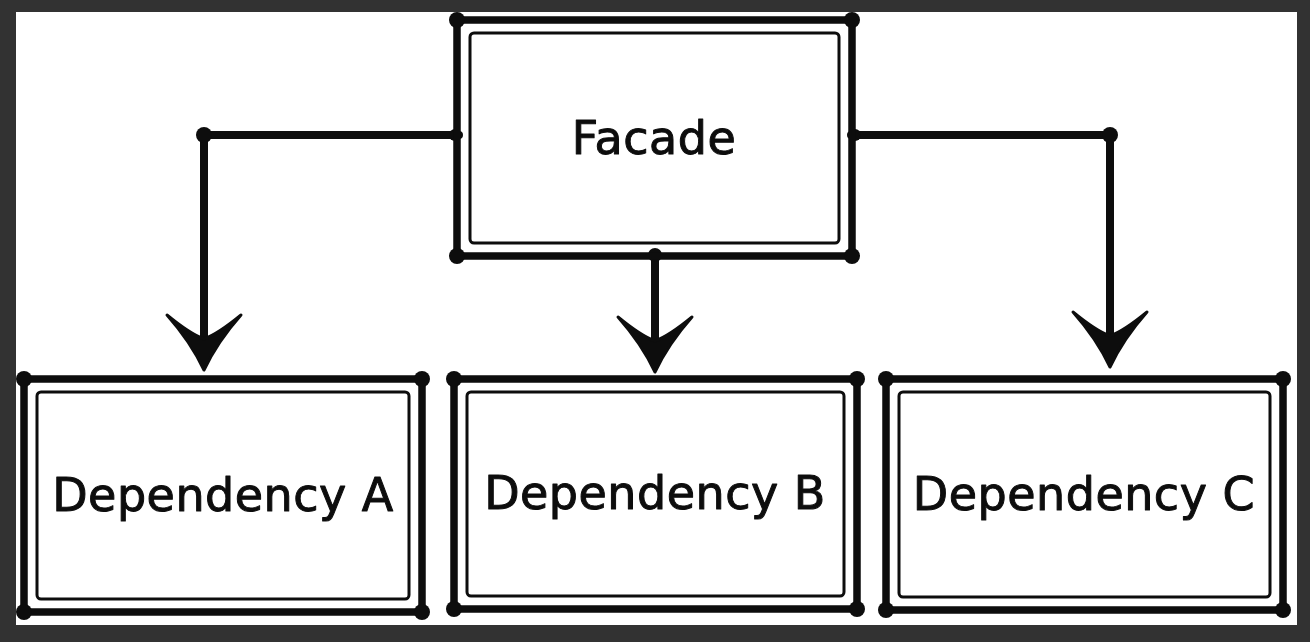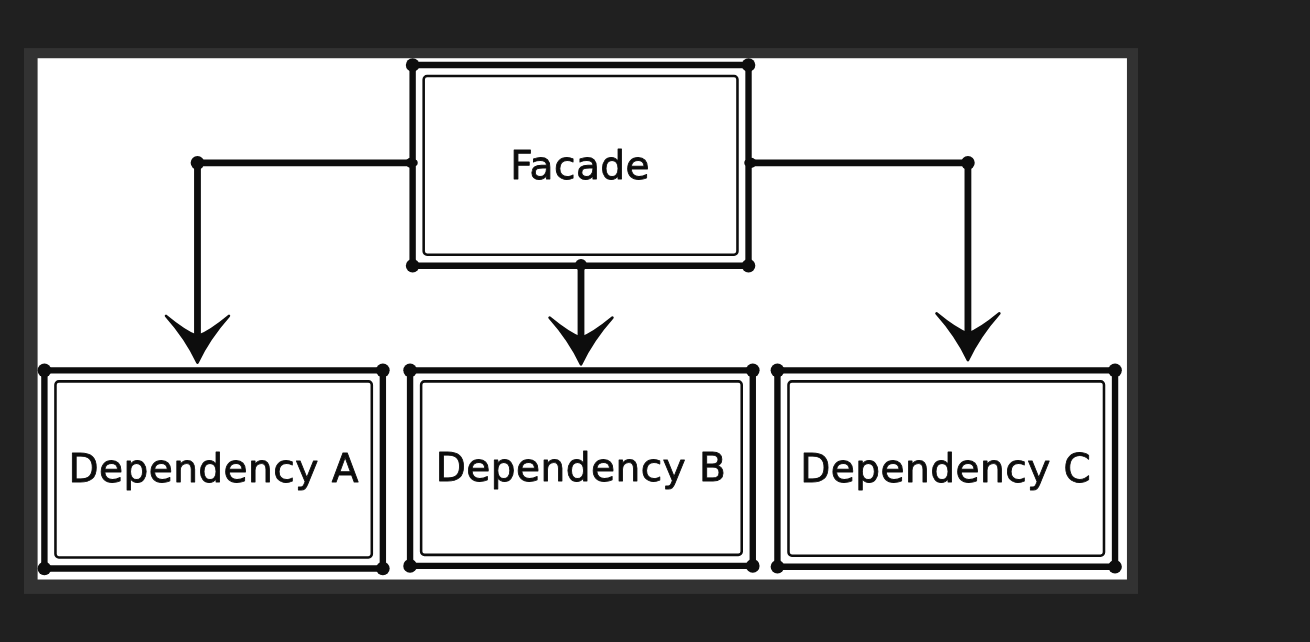--- a/index.html
+++ b/index.html
@@ -2,25 +2,24 @@
 <html><head>
 <meta charset="utf-8">
 <style>
   html, body {
     margin: 0;
     padding: 0;
     background: #202020;
   }
   .stage {
     position: relative;
-    width: 1114px;
+    width: 1310px;
     height: 642px;
     overflow: hidden;
     font-family: "DejaVu Sans", "Liberation Sans", sans-serif;
-    margin-left: 24px;
   }
   .stage svg {
     display: block;
     width: 100%;
     height: 100%;
   }
   text.node-label {
     font-family: "DejaVu Sans", "Liberation Sans", sans-serif;
     font-size: 46px;
     font-weight: 500;

